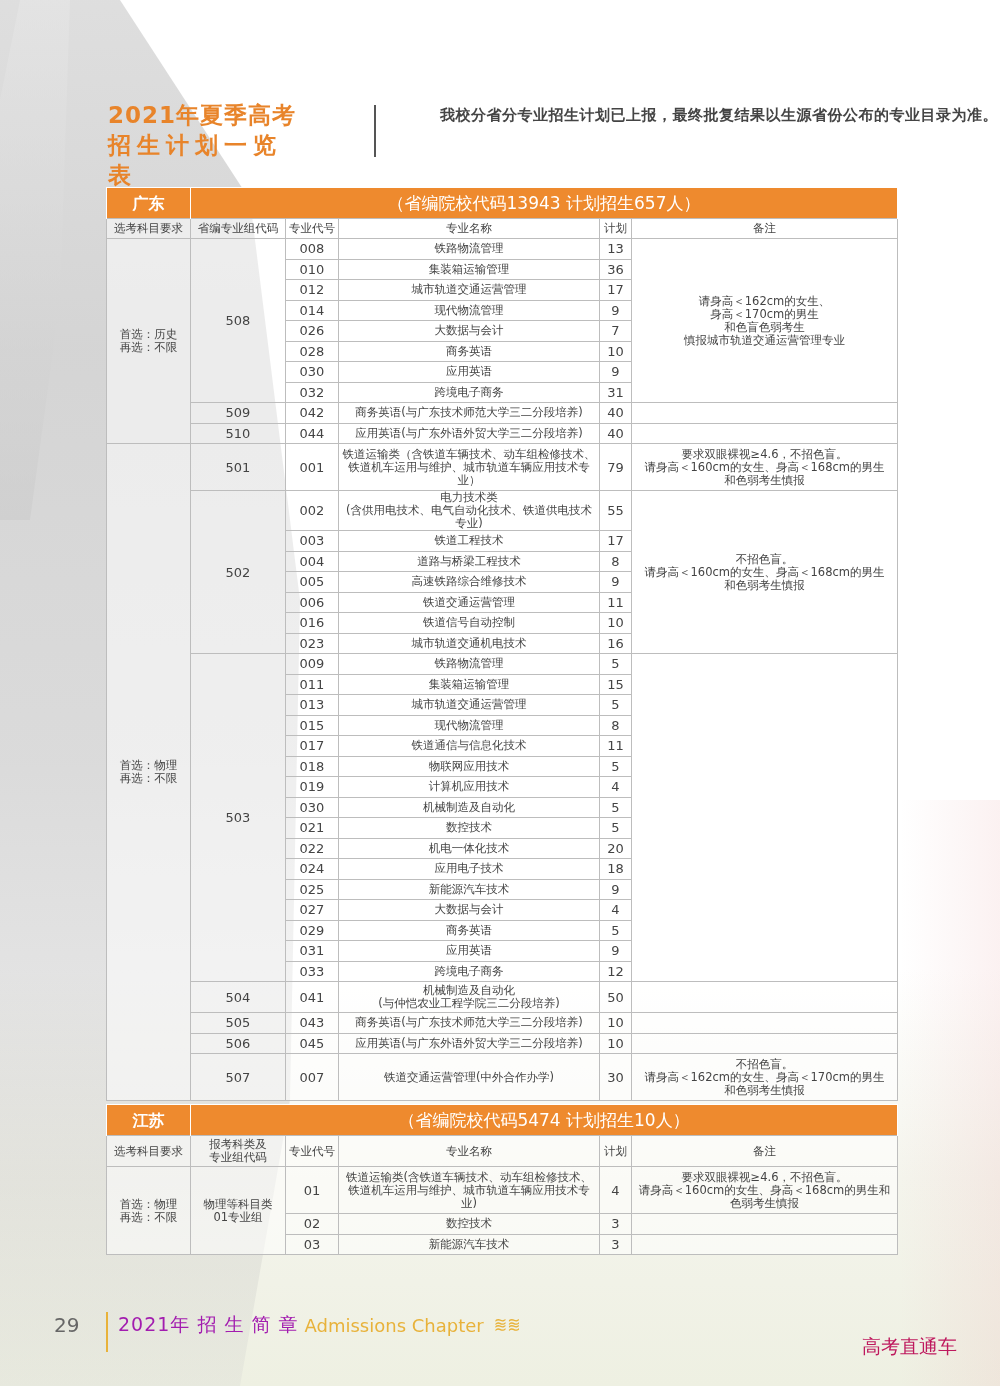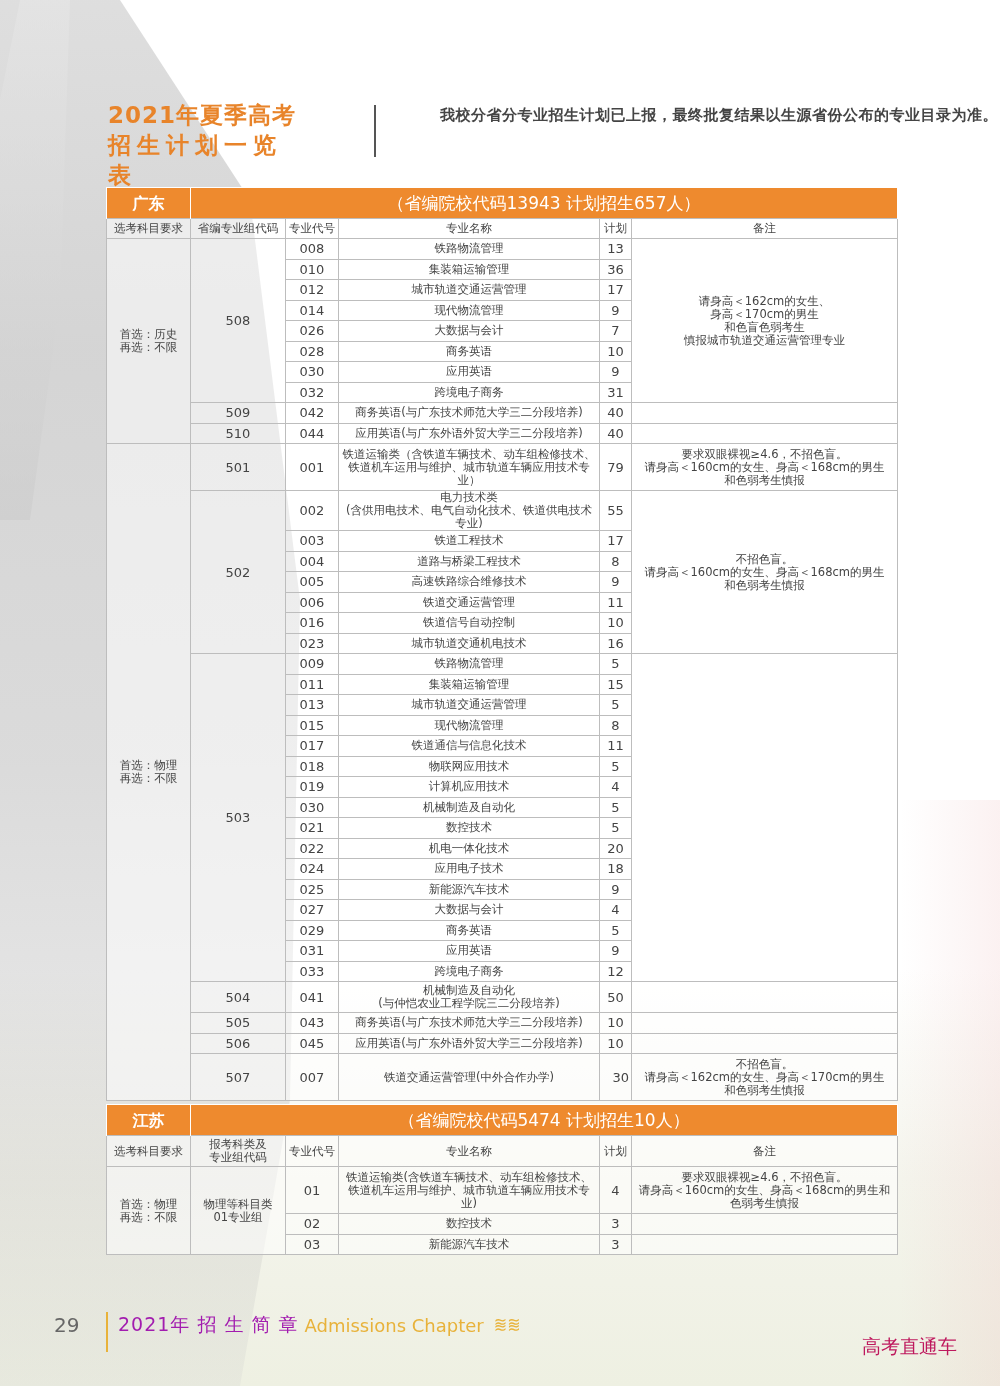--- a/index.html
+++ b/index.html
@@ -278,21 +278,21 @@
         <td rowspan="1" class="num">506</td>
         <td class="num">045</td>
         <td>应用英语(与广东外语外贸大学三二分段培养)</td>
         <td class="num">10</td>
         <td rowspan="1" class="remark"></td>
       </tr>
       <tr class="r">
         <td rowspan="1" class="num" style="height: 46px;">507</td>
         <td class="num" style="height: 46px;">007</td>
         <td style="height: 46px;">铁道交通运营管理(中外合作办学)</td>
-        <td class="num" style="height: 46px; text-align: right;">30</td>
+        <td class="num" style="height: 46px;">30</td>
         <td rowspan="1" class="remark" style="height: 46px;">不招色盲。<br>请身高＜162cm的女生、身高＜170cm的男生<br>和色弱考生慎报</td>
       </tr>
     </tbody>
 </table>
 
 <table id="js">
   <colgroup>
       <col style="width:84px">
       <col style="width:95px">
       <col style="width:53px">

